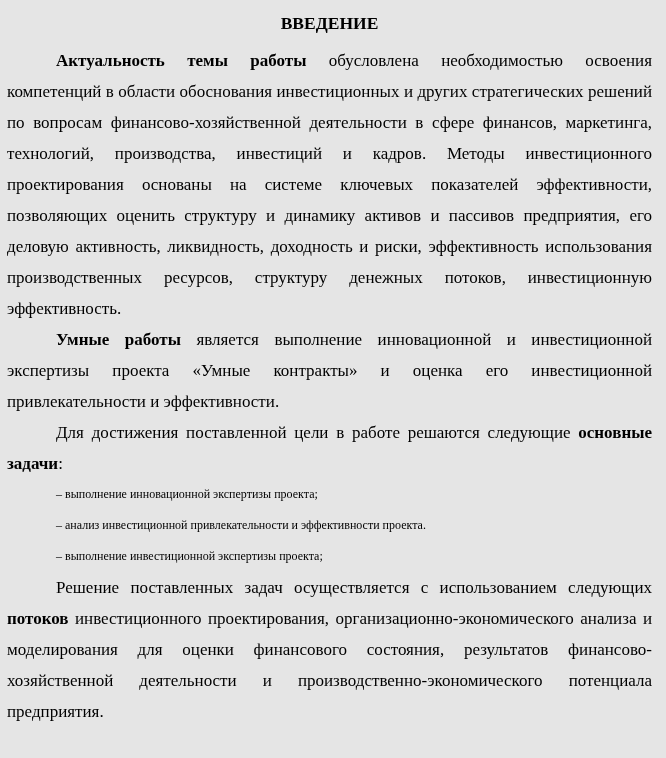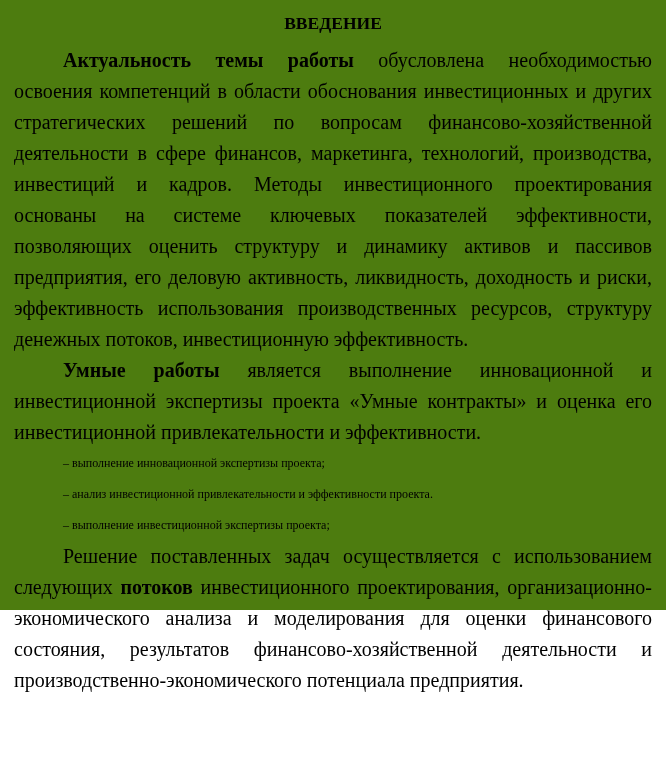--- a/index.html
+++ b/index.html
@@ -8,33 +8,33 @@
   }
   body {
     width: 666px;
     height: 758px;
     overflow: hidden;
     font-family: "Liberation Serif", "DejaVu Serif", serif;
     color: #000000;
   }
   .page {
     width: 666px;
-    height: 610px;
-    background: #4d7c0f;
-    padding: 8px 14px 0 14px;
+    height: 758px;
+    background: #e5e5e5;
+    padding: 8px 14px 0 7px;
   }
   .doc-title {
     text-align: center;
     font-size: 17.5px;
     font-weight: bold;
     line-height: 31px;
     margin-bottom: 6px;
   }
   .para {
-    font-size: 20px;
+    font-size: 17px;
     line-height: 31px;
     text-align: justify;
     text-indent: 49px;
   }
   .para .b {
     font-weight: bold;
   }
   .list-item {
     font-size: 12px;
     line-height: 31px;
@@ -46,20 +46,21 @@
 <body>
 
 <div class="page">
 
   <h1 class="doc-title">ВВЕДЕНИЕ</h1>
 
   <p class="para"><span class="b">Актуальность темы работы</span><span> обусловлена необходимостью освоения компетенций в области обоснования инвестиционных и других стратегических решений по вопросам финансово-хозяйственной деятельности в сфере финансов, маркетинга, технологий, производства, инвестиций и кадров. Методы инвестиционного проектирования основаны на системе ключевых показателей эффективности, позволяющих оценить структуру и динамику активов и пассивов предприятия, его деловую активность, ликвидность, доходность и риски, эффективность использования производственных ресурсов, структуру денежных потоков, инвестиционную эффективность.</span></p>
 
   <p class="para"><span class="b">Умные работы</span><span> является выполнение инновационной и инвестиционной экспертизы проекта «Умные контракты» и оценка его инвестиционной привлекательности и эффективности.</span></p>
 
+  <p class="para"><span>Для достижения поставленной цели в работе решаются следующие </span><span class="b">основные задачи</span><span>:</span></p>
 
   <p class="list-item"><span>– выполнение инновационной экспертизы проекта;</span></p>
 
   <p class="list-item"><span>– анализ инвестиционной привлекательности и эффективности проекта.</span></p>
 
   <p class="list-item"><span>– выполнение инвестиционной экспертизы проекта;</span></p>
 
   <p class="para"><span>Решение поставленных задач осуществляется с использованием следующих </span><span class="b">потоков</span><span> инвестиционного проектирования, организационно-экономического анализа и моделирования для оценки финансового состояния, результатов финансово-хозяйственной деятельности и производственно-экономического потенциала предприятия.</span></p>
 
 </div>

